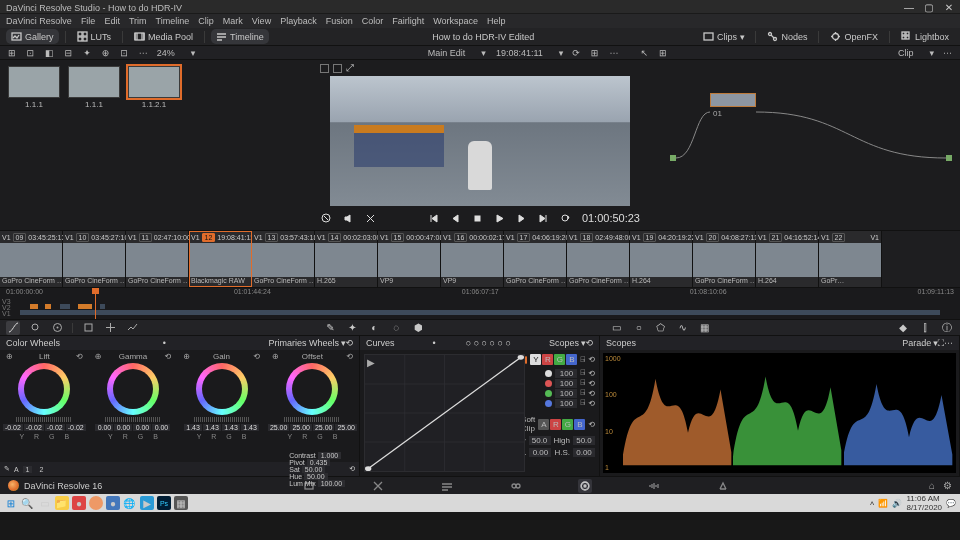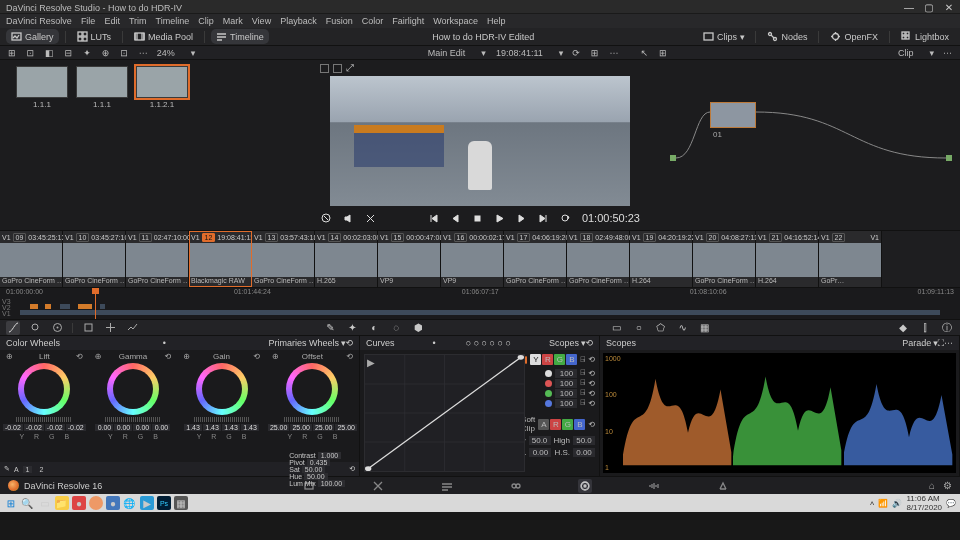--- a/index.html
+++ b/index.html
@@ -17,41 +17,41 @@
 .uibar .spacer{flex:1}
 .ic{width:11px;height:11px;display:inline-flex;align-items:center;justify-content:center}
 .ic svg{width:11px;height:11px;stroke:#c8c8c8;fill:none;stroke-width:1.3}
 .optbar{height:14px;background:#212124;display:flex;align-items:center;padding:0 4px;font-size:9px;color:#bbb;border-bottom:1px solid #111}
 .optbar .btn{padding:1px 4px;display:flex;align-items:center;gap:2px}
 .optbar .dd{display:flex;align-items:center;gap:16px;padding:1px 5px}
 .optbar .spacer{flex:1}
 .optbar .grp{display:flex;gap:3px;align-items:center}
 
 .topzone{height:170px;display:flex;background:#1c1c1e}
-.gallery{width:310px;padding:6px 16px;display:flex;gap:8px;align-items:flex-start}
+.gallery{width:310px;padding:6px 8px;display:flex;gap:8px;align-items:flex-start}
 .thumbcol{display:flex;flex-direction:column;align-items:center;gap:2px}
 .thumb{width:52px;height:32px;background:#9aa4a8;border:1px solid #3a3a3a}
 .thumb.sel{outline:2px solid #e06c2b}
 .thumblbl{font-size:8px;color:#bbb}
 .viewer{flex:1;display:flex;flex-direction:column;padding:2px 0}
 .viewer-tools{height:12px;display:flex;align-items:center;gap:4px;padding:0 10px}
 .viewer-tools .sq{width:9px;height:9px;border:1px solid #777}
 .viewer-img{flex:1;margin:2px 20px;background:#8d96a1;position:relative;display:flex;align-items:center;justify-content:center}
 .viewer-img .street{position:absolute;inset:0;background:
  linear-gradient(180deg,#bcc5ce 0%,#9aa4b0 35%,#6d7680 36%,#828b94 100%)}
 .viewer-img .shop{position:absolute;left:8%;top:40%;width:30%;height:30%;background:#26386b;opacity:.55}
 .viewer-img .awn{position:absolute;left:8%;top:38%;width:30%;height:6%;background:#c97b1f}
 .viewer-img .person{position:absolute;left:46%;top:50%;width:8%;height:38%;background:#d9d9d9;border-radius:6px 6px 2px 2px}
 .transport{height:20px;display:flex;align-items:center;gap:10px;padding:0 10px}
 .transport .pbtn{width:12px;height:12px;display:flex;align-items:center;justify-content:center;color:#ddd}
 .transport .pbtn svg{width:11px;height:11px;fill:#ddd;stroke:#ddd}
 .transport .tc{margin-left:auto;font-size:11px;color:#ddd}
 .nodes{width:310px;position:relative;background:#1c1c1e}
 .nodes svg{position:absolute;inset:0}
-.nodebox{position:absolute;left:60px;top:42px;width:46px;height:26px;border:1px solid #bd7a3a}
+.nodebox{position:absolute;left:60px;top:33px;width:46px;height:14px;border:1px solid #bd7a3a}
 .nodebox .ni{width:100%;height:100%;background:#8d96a1}
 .nodebox .lbl{position:absolute;bottom:-12px;left:2px;font-size:8px;color:#aaa}
 
 .thumbstrip{height:58px;background:#1e1e20;display:flex;overflow:hidden;border-top:1px solid #111;border-bottom:1px solid #111}
 .tclip{width:63px;border-right:1px solid #111;position:relative;display:flex;flex-direction:column}
 .tclip .hdr{height:12px;background:#2a2a2c;display:flex;align-items:center;padding:0 2px;font-size:7px;color:#ccc;gap:2px}
 .tclip .hdr .num{border:1px solid #555;padding:0 2px;border-radius:1px}
 .tclip .hdr.sel .num{background:#e06c2b;border-color:#e06c2b;color:#111}
 .tclip .timg{flex:1;background:#7e8790}
 .tclip .ftr{height:10px;background:#2a2a2c;font-size:7px;color:#bbb;padding:0 2px;overflow:hidden;white-space:nowrap}

